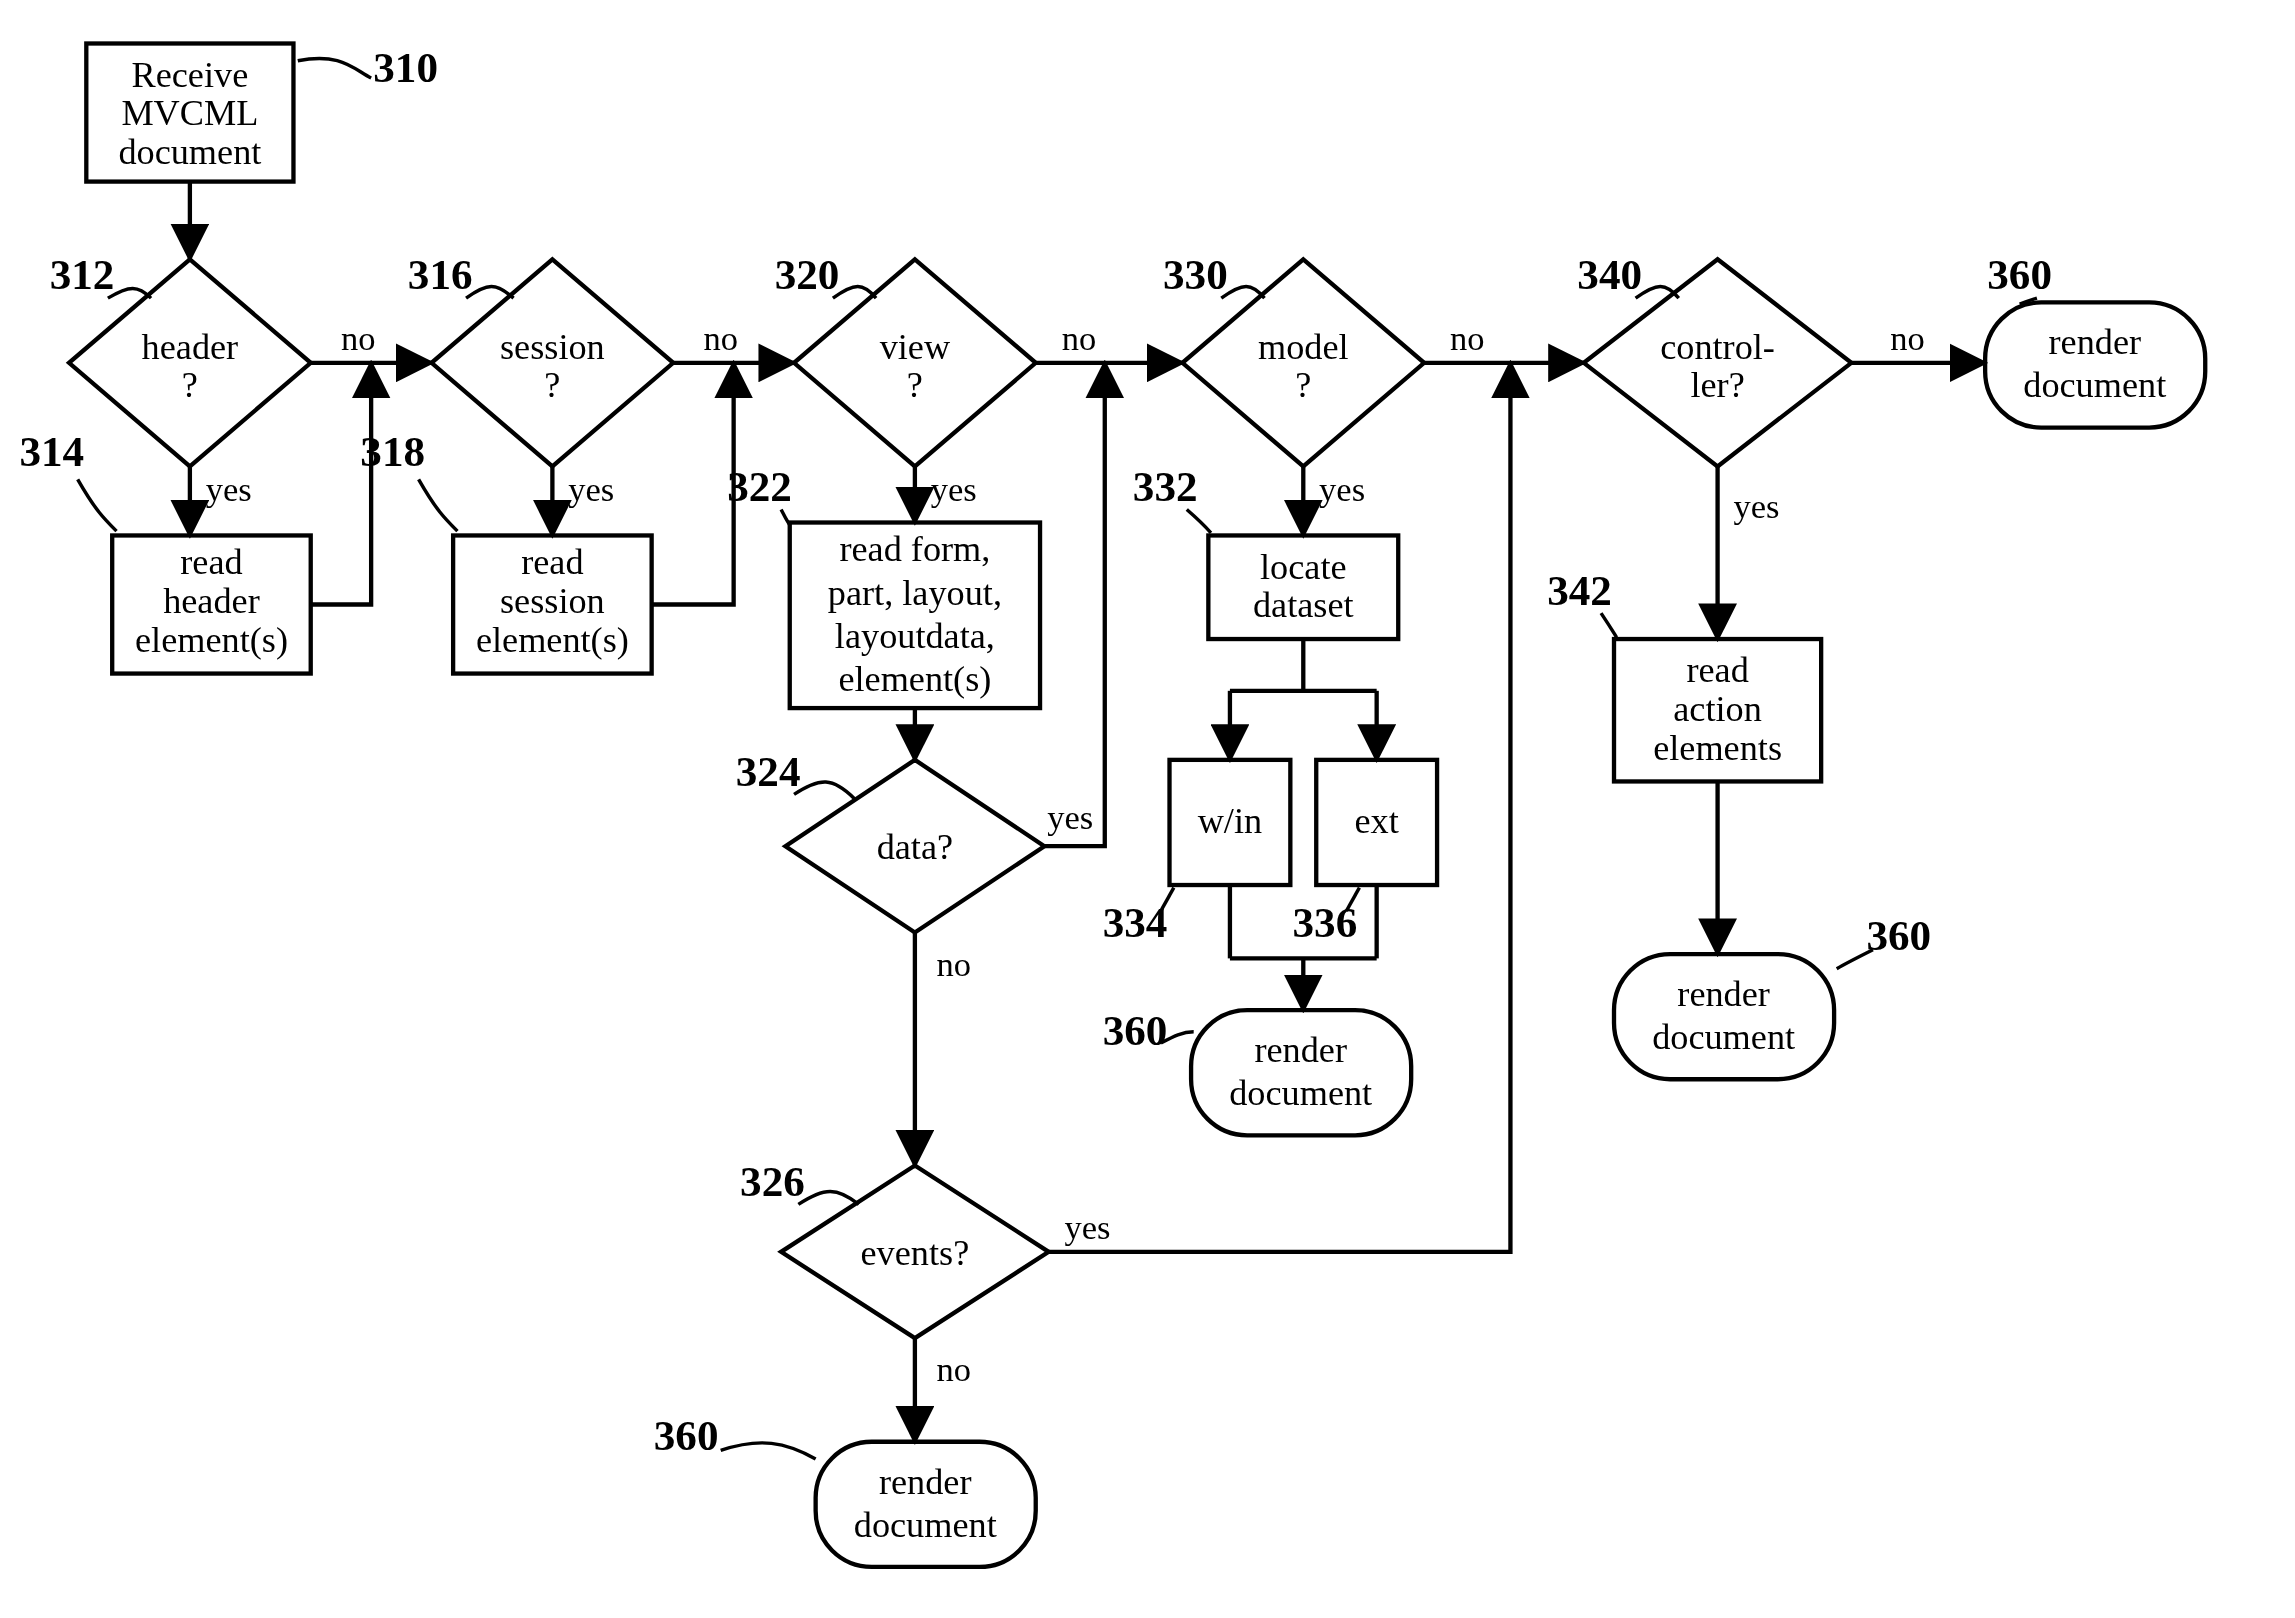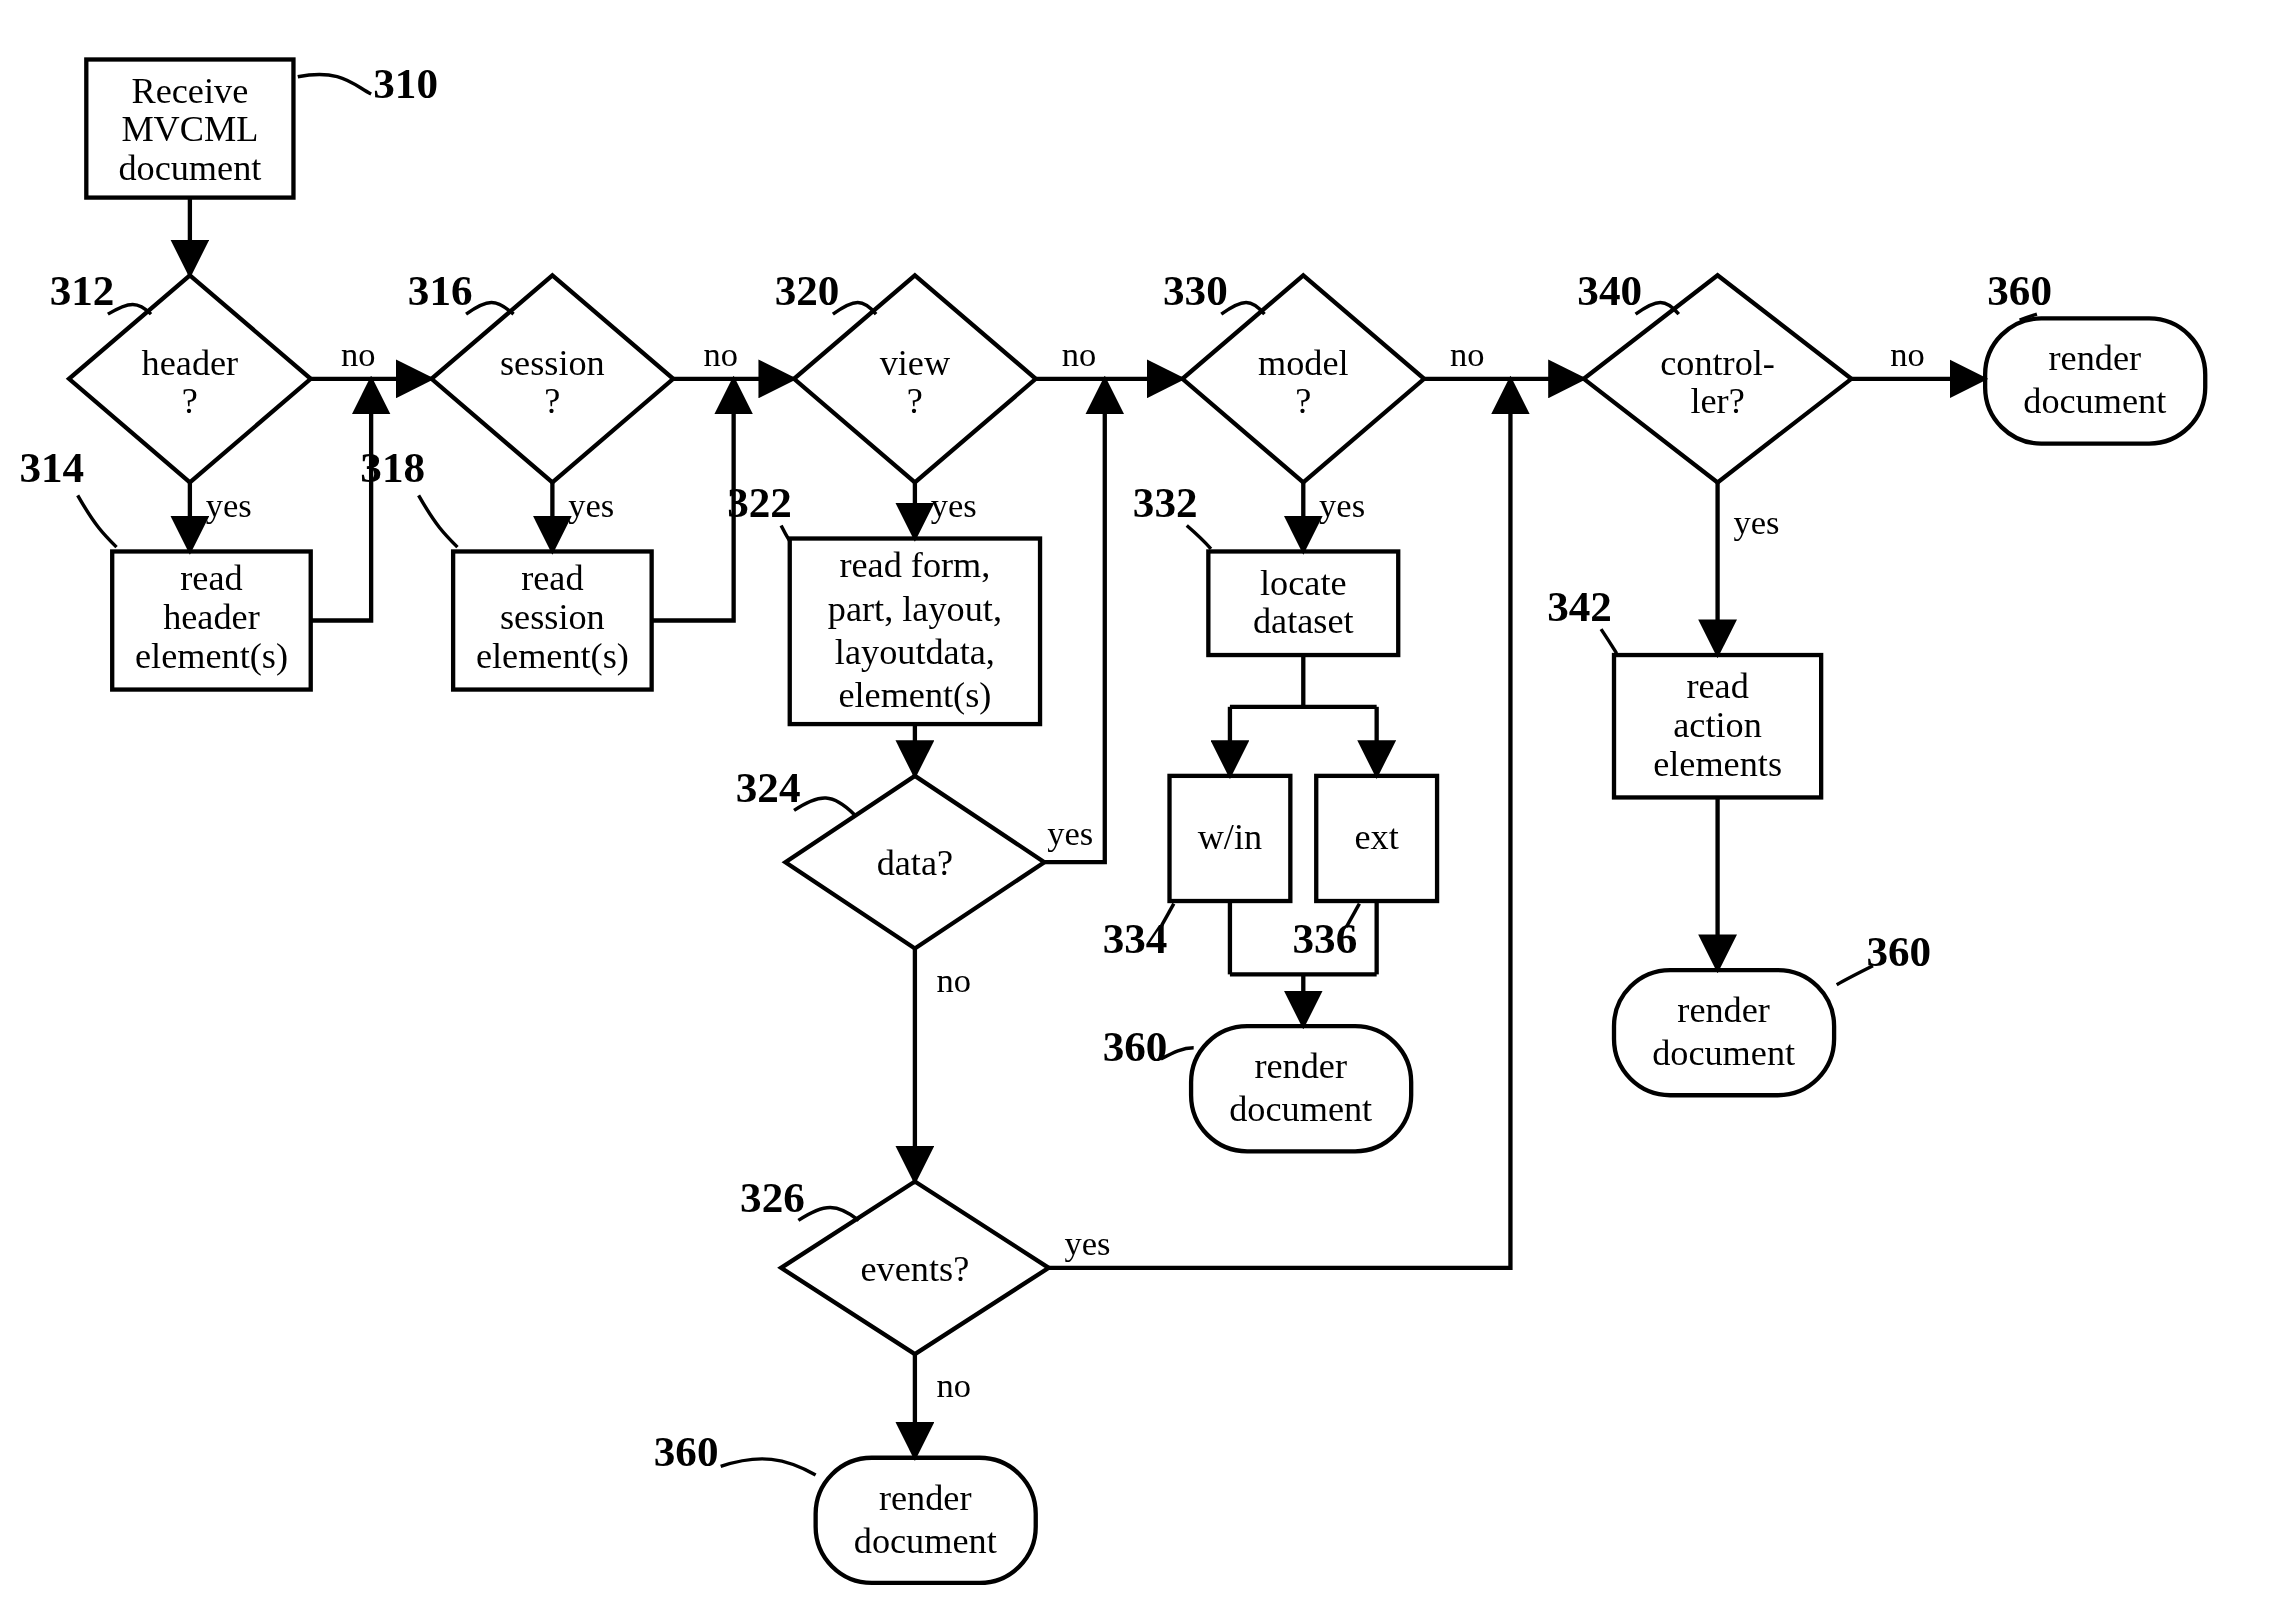--- a/index.html
+++ b/index.html
@@ -5,21 +5,20 @@
   html, body {
     margin: 0;
     padding: 0;
     background: #fff;
     font-family: "Book Antiqua", Palatino, "Palatino Linotype", Georgia, serif;
   }
   .canvas {
     position: relative;
     width: 2295px;
     height: 1580px;
-    margin-top: 16px;
   }
   svg { position: absolute; left: 0; top: 0; }
 
   
   text {
     font-size: 42px;
     fill: #000;
     text-anchor: middle;
   }
   .num {

